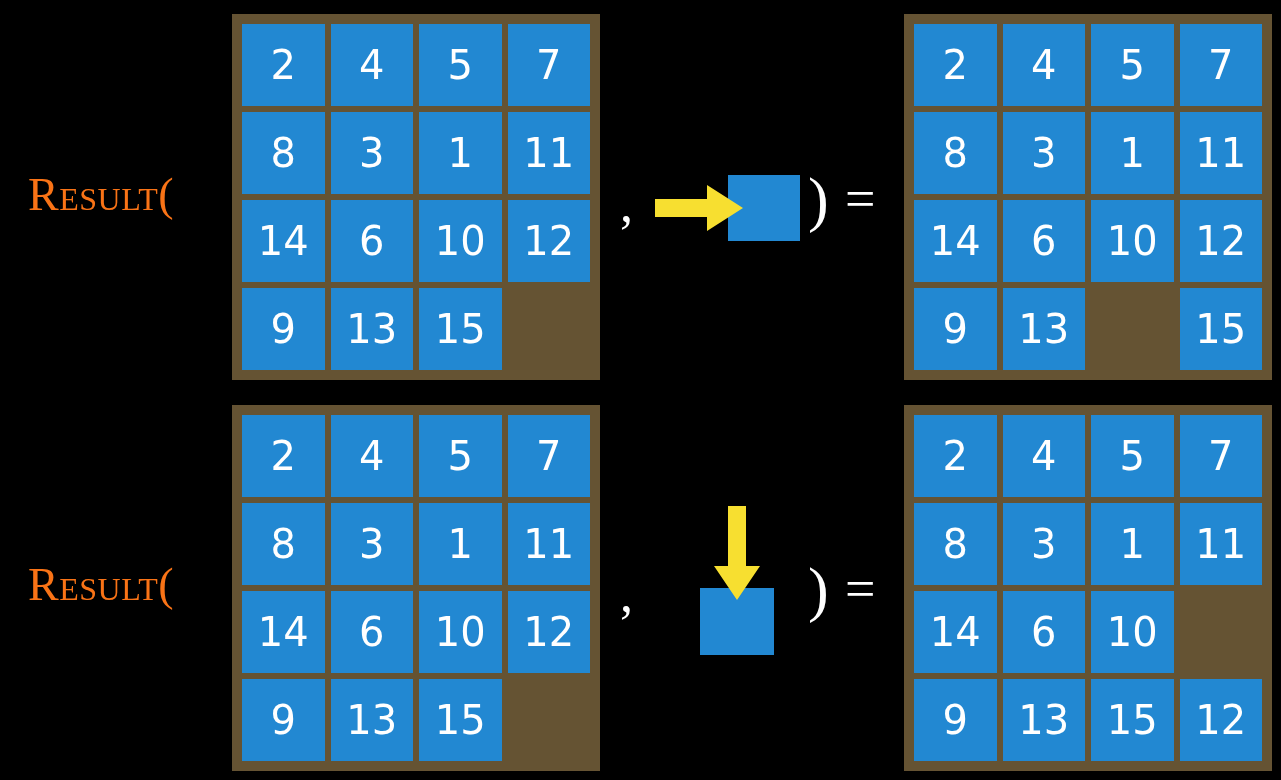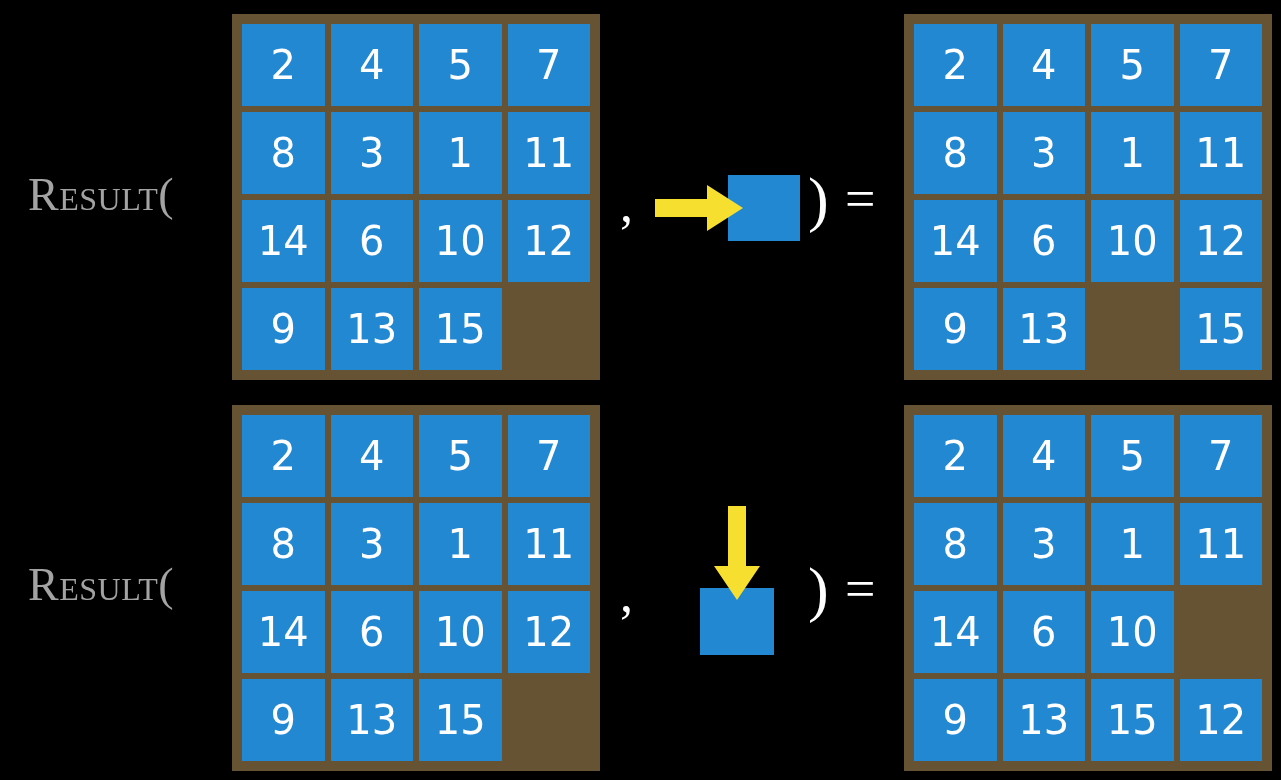--- a/index.html
+++ b/index.html
@@ -23,21 +23,21 @@
   }
   .row-1 { top: 0; }
   .row-2 { top: 390px; }
 
   
   .result-label {
     position: absolute;
     left: 28px;
     top: 50%;
     transform: translateY(-50%);
-    color: #a3a3a3;
+    color: #f97316;
     font-family: "Liberation Serif", serif;
     font-size: 46px;
     font-variant: small-caps;
     letter-spacing: 0.5px;
     white-space: nowrap;
     line-height: 1;
   }
 
   
   .board {

